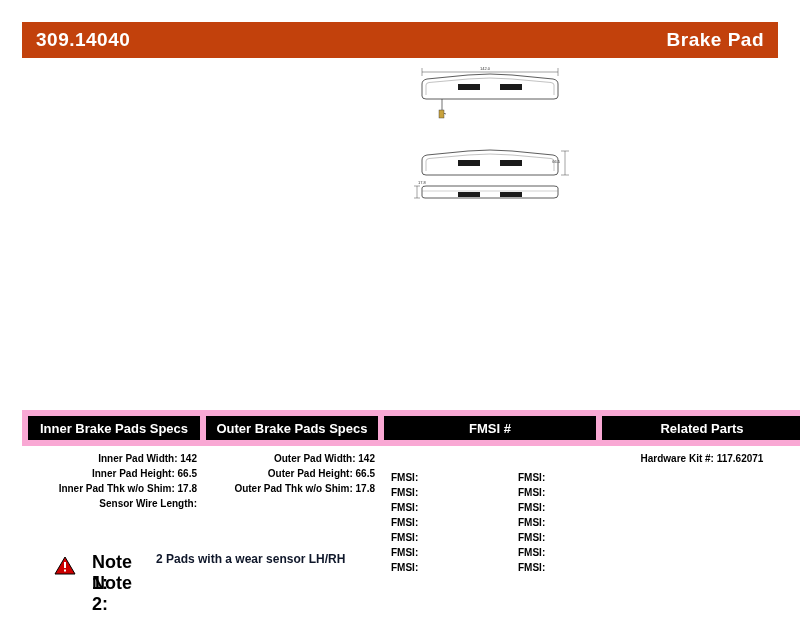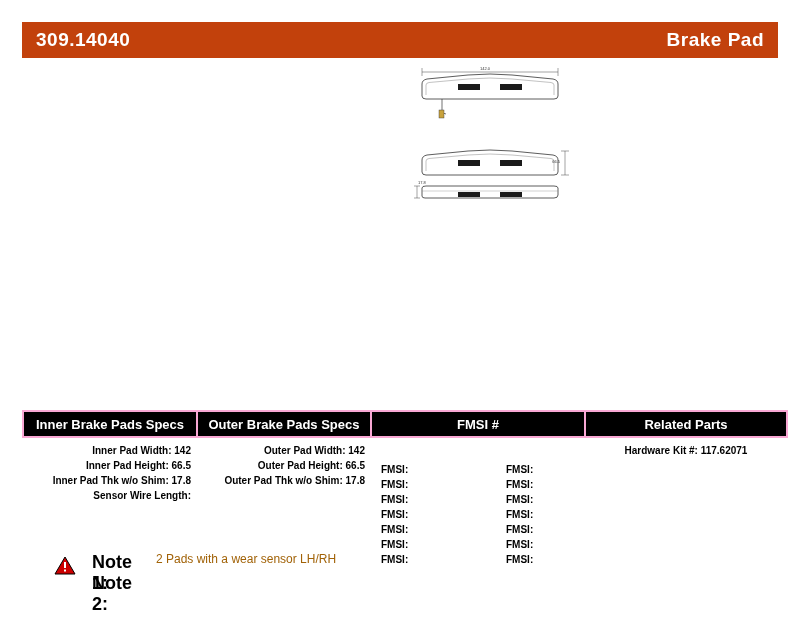--- a/index.html
+++ b/index.html
@@ -64,21 +64,21 @@
     table-layout: fixed;
   }
   .spec-table th {
     background: #000000;
     color: #ffffff;
     font-size: 13px;
     font-weight: bold;
     height: 24px;
     text-align: center;
     padding: 0;
-    border: 2px solid #f9a8d4;
+    border: 6px solid #f9a8d4;
   }
   .spec-table td {
     vertical-align: top;
     padding: 5px 0 0 0;
     border: none;
     font-size: 10.5px;
   }
   .col-inner   { width: 172px; }
   .col-outer   { width: 172px; }
   .col-fmsi    { width: 212px; }
@@ -118,22 +118,22 @@
   }
   .note-label {
     font-size: 18px;
     font-weight: bold;
     width: 56px;
     padding-left: 42px;
     box-sizing: content-box;
   }
   .note-text {
     font-size: 12px;
-    font-weight: normal;
-    color: #a16207;
+    font-weight: bold;
+    color: #0f172a;
     padding-left: 8px;
   }
   .warn-icon {
     position: absolute;
     left: 4px;
     top: 4px;
     width: 22px;
     height: 19px;
   }
 </style>

